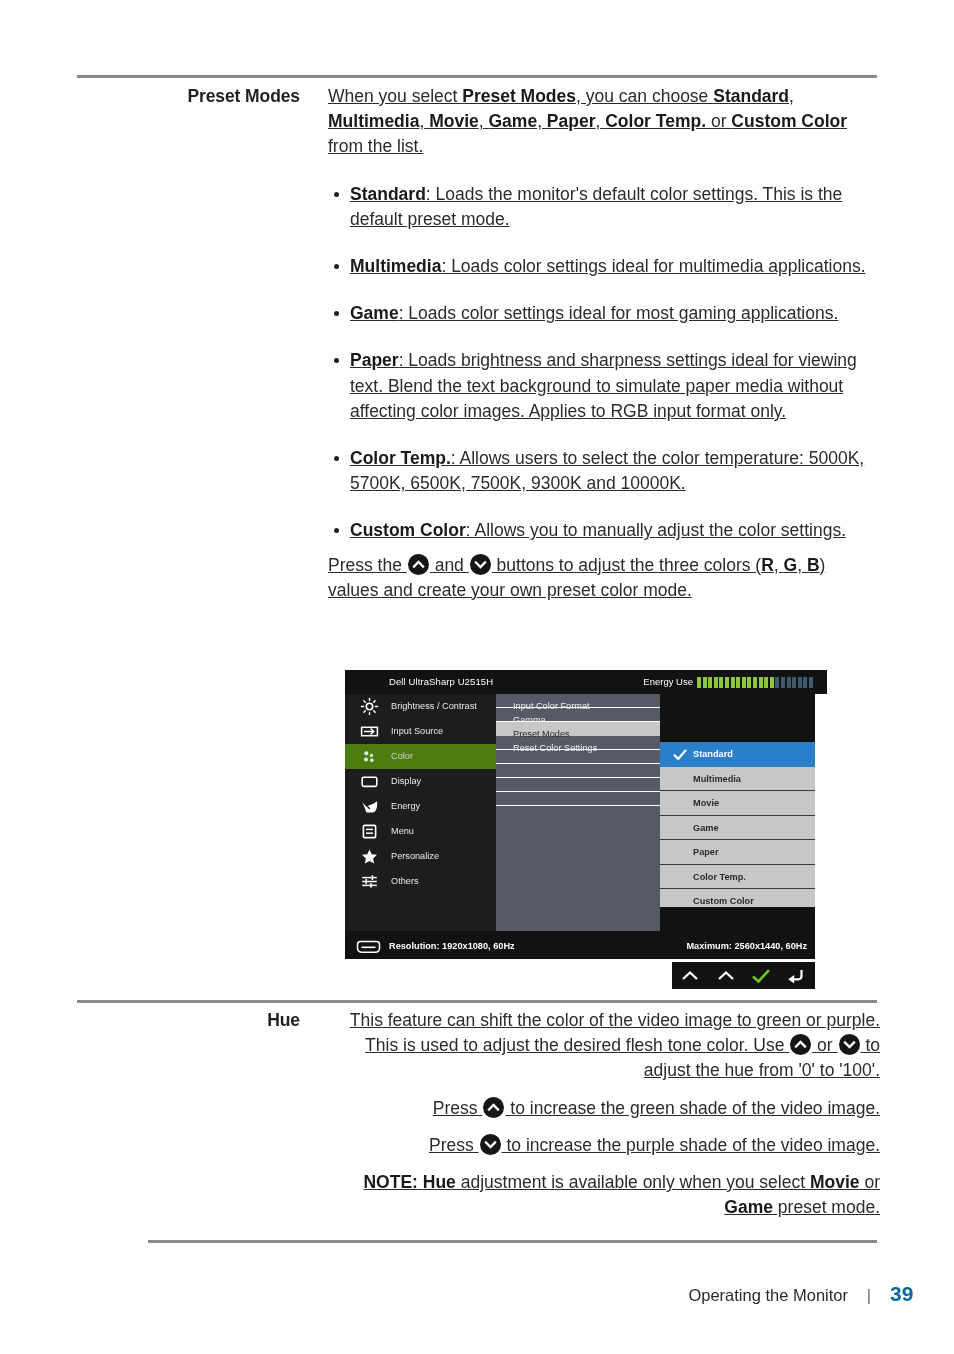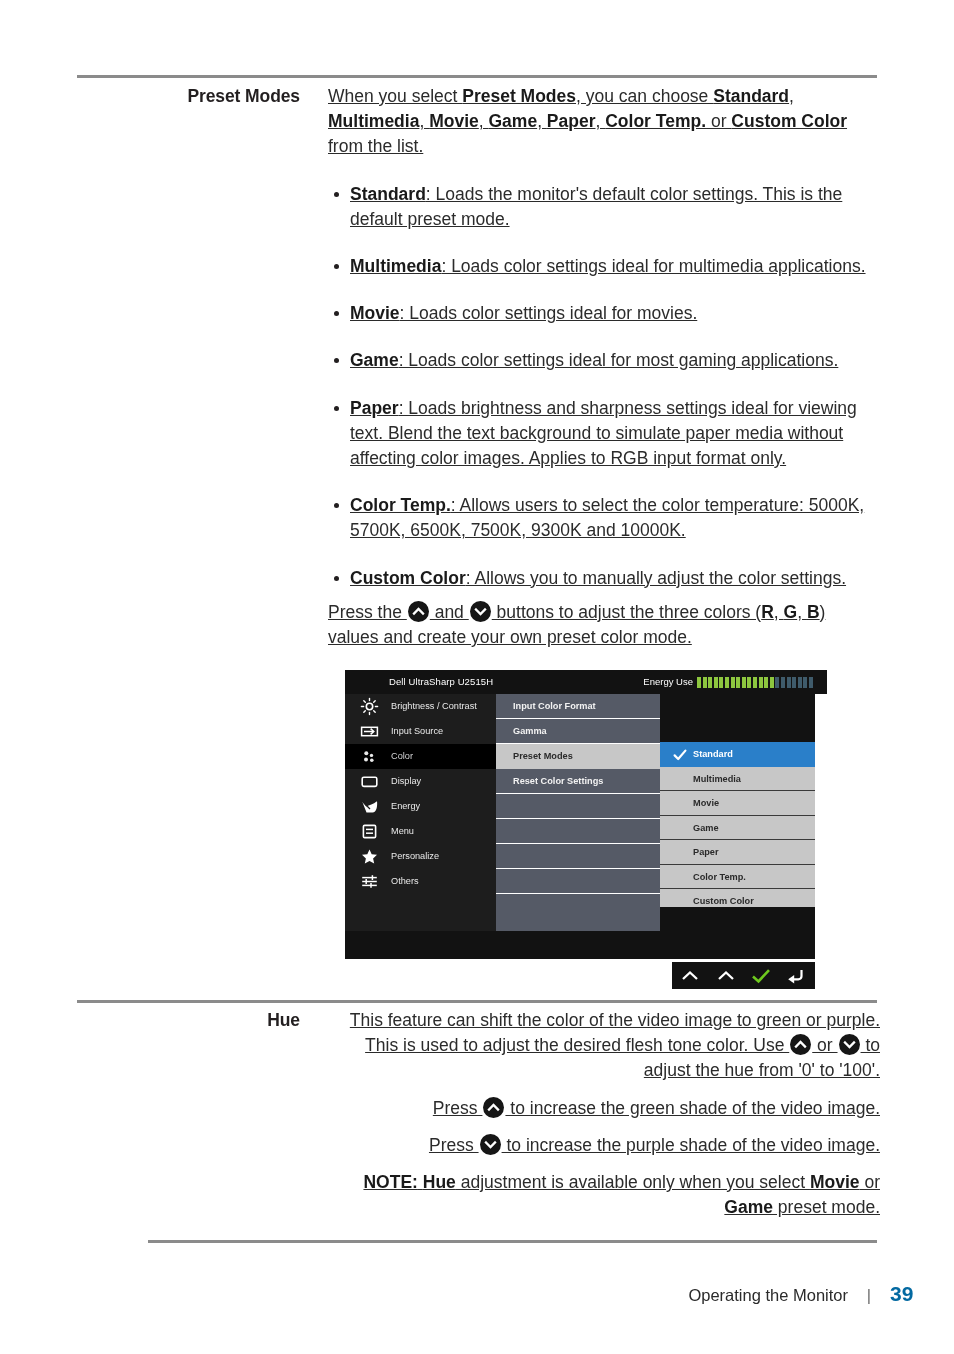--- a/index.html
+++ b/index.html
@@ -167,34 +167,34 @@
     font-size: 9.2px;
     font-weight: normal;
     line-height: 25px;
   }
   .osd-left-item .ico {
     position: absolute;
     left: 15px; top: 3px;
     width: 19px; height: 19px;
   }
   .osd-left-item .lbl { position: absolute; left: 46px; top: 0; }
-  .osd-left-item.active { background: #000000; color: #d2d2d4; }
+  .osd-left-item.active { background: #4d7c0f; color: #d2d2d4; }
 
   .osd-mid {
     position: absolute;
     left: 151px; top: 24px;
     width: 164px; height: 237px;
     background: #555a66;
   }
   .osd-mid-item {
     position: relative;
-    height: 25px;
+    height: 14px;
     color: #f2f2f2;
     font-size: 9.2px;
-    font-weight: bold;
+    font-weight: normal;
     line-height: 25px;
     border-bottom: 1px solid #ffffff;
     box-sizing: border-box;
   }
   .osd-mid-item .lbl { position: absolute; left: 17px; top: 0; }
   .osd-mid-item.active { background: #c7c7c7; color: #2b2b2b; border-bottom-color: #c7c7c7; }
   .osd-mid-item.blank { border-bottom: 1px solid #ffffff; }
   .osd-mid-item.nobar { border-bottom: none; }
 
   .osd-right {
@@ -294,21 +294,20 @@
   <div class="row-label" id="label-preset-modes">Preset Modes</div>
 
   <div class="row-body" id="body-preset-modes">
     <p class="body-para">
       <span>When you select </span><b>Preset Modes</b><span>, you can choose </span><b>Standard</b><span>, </span><b>Multimedia</b><span>, </span><b>Movie</b><span>, </span><b>Game</b><span>, </span><b>Paper</b><span>, </span><b>Color Temp.</b><span> or </span><b>Custom Color</b><span> from the list.</span>
     </p>
 
     <ul class="bullets">
       <li><b>Standard</b><span>: Loads the monitor's default color settings. This is the default preset mode.</span></li>
       <li><b>Multimedia</b><span>: Loads color settings ideal for multimedia applications.</span></li>
-      <li><b>Movie</b><span>: Loads color settings ideal for movies.</span></li>
       <li><b>Game</b><span>: Loads color settings ideal for most gaming applications.</span></li>
       <li><b>Paper</b><span>: Loads brightness and sharpness settings ideal for viewing text. Blend the text background to simulate paper media without affecting color images. Applies to RGB input format only.</span></li>
       <li><b>Color Temp.</b><span>: Allows users to select the color temperature: 5000K, 5700K, 6500K, 7500K, 9300K and 10000K.</span></li>
       <li><b>Custom Color</b><span>: Allows you to manually adjust the color settings.</span></li>
     </ul>
 
     <p class="body-para after-bullets">
       <span>Press the </span><span class="navglyph"><svg width="21" height="21" viewBox="0 0 21 21">
             <polyline points="6,12.5 10.5,8 15,12.5" fill="none" stroke="#ffffff" stroke-width="2.3" stroke-linecap="square"></polyline>
           </svg></span><span> and </span><span class="navglyph"><svg width="21" height="21" viewBox="0 0 21 21">
@@ -489,20 +488,30 @@
           <span class="lbl">Paper</span>
         </div>
       <div class="osd-right-item">
           <span class="lbl">Color Temp.</span>
         </div>
       <div class="osd-right-item">
           <span class="lbl">Custom Color</span>
         </div>
     </div>
 
+    <div class="osd-footer">
+      <span class="hdmi">
+        <svg width="27" height="14" viewBox="0 0 27 14">
+          <path d="M2.5 4.2 C2.5 2.4 4 1.6 6 1.6 L21 1.6 C23 1.6 24.5 2.4 24.5 4.2 L24.5 8.2 C24.5 10.6 22.6 12.2 20 12.2 L7 12.2 C4.4 12.2 2.5 10.6 2.5 8.2 Z" fill="none" stroke="#ffffff" stroke-width="1.5"></path>
+          <line x1="6.5" y1="7.3" x2="20.5" y2="7.3" stroke="#ffffff" stroke-width="1.6"></line>
+        </svg>
+      </span>
+      <span class="res">Resolution: 1920x1080, 60Hz</span>
+      <span class="max">Maximum: 2560x1440, 60Hz</span>
+    </div>
   </div>
 
   <div class="osd-buttons">
     <div>
       <span>
         <svg width="22" height="16" viewBox="0 0 22 16">
             <polyline points="4,11 11,4.5 18,11" fill="none" stroke="#ffffff" stroke-width="2.3" stroke-linecap="butt"></polyline>
           </svg>
       </span>
     </div>

